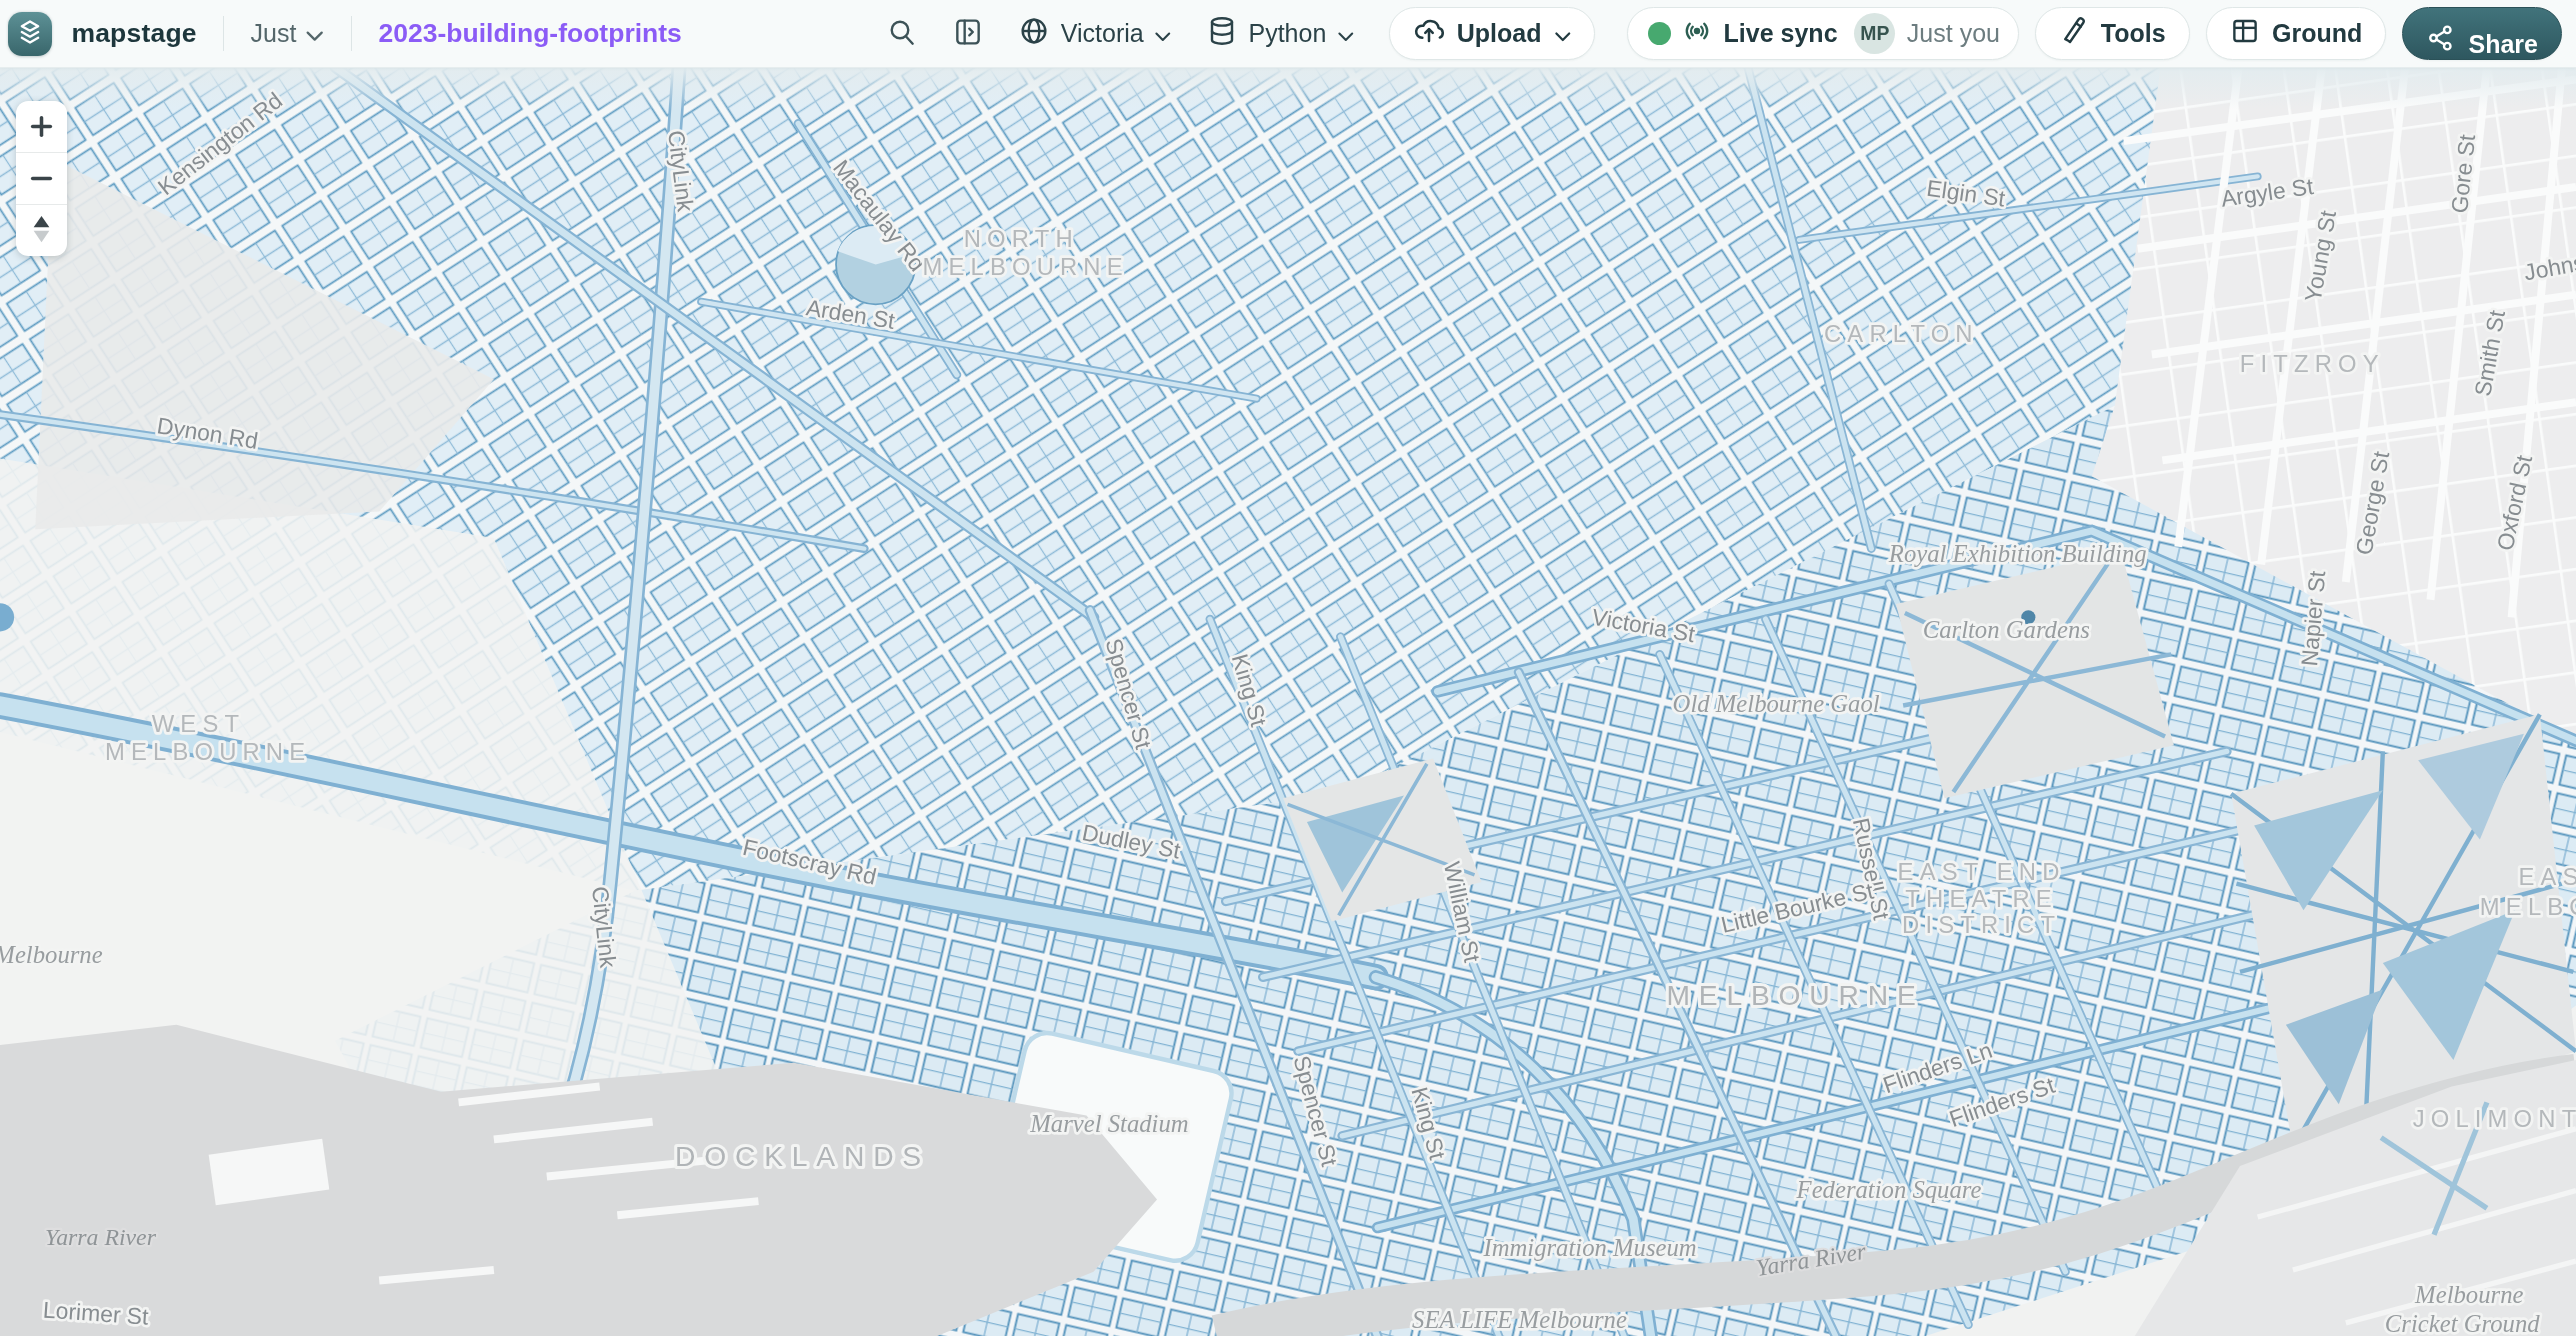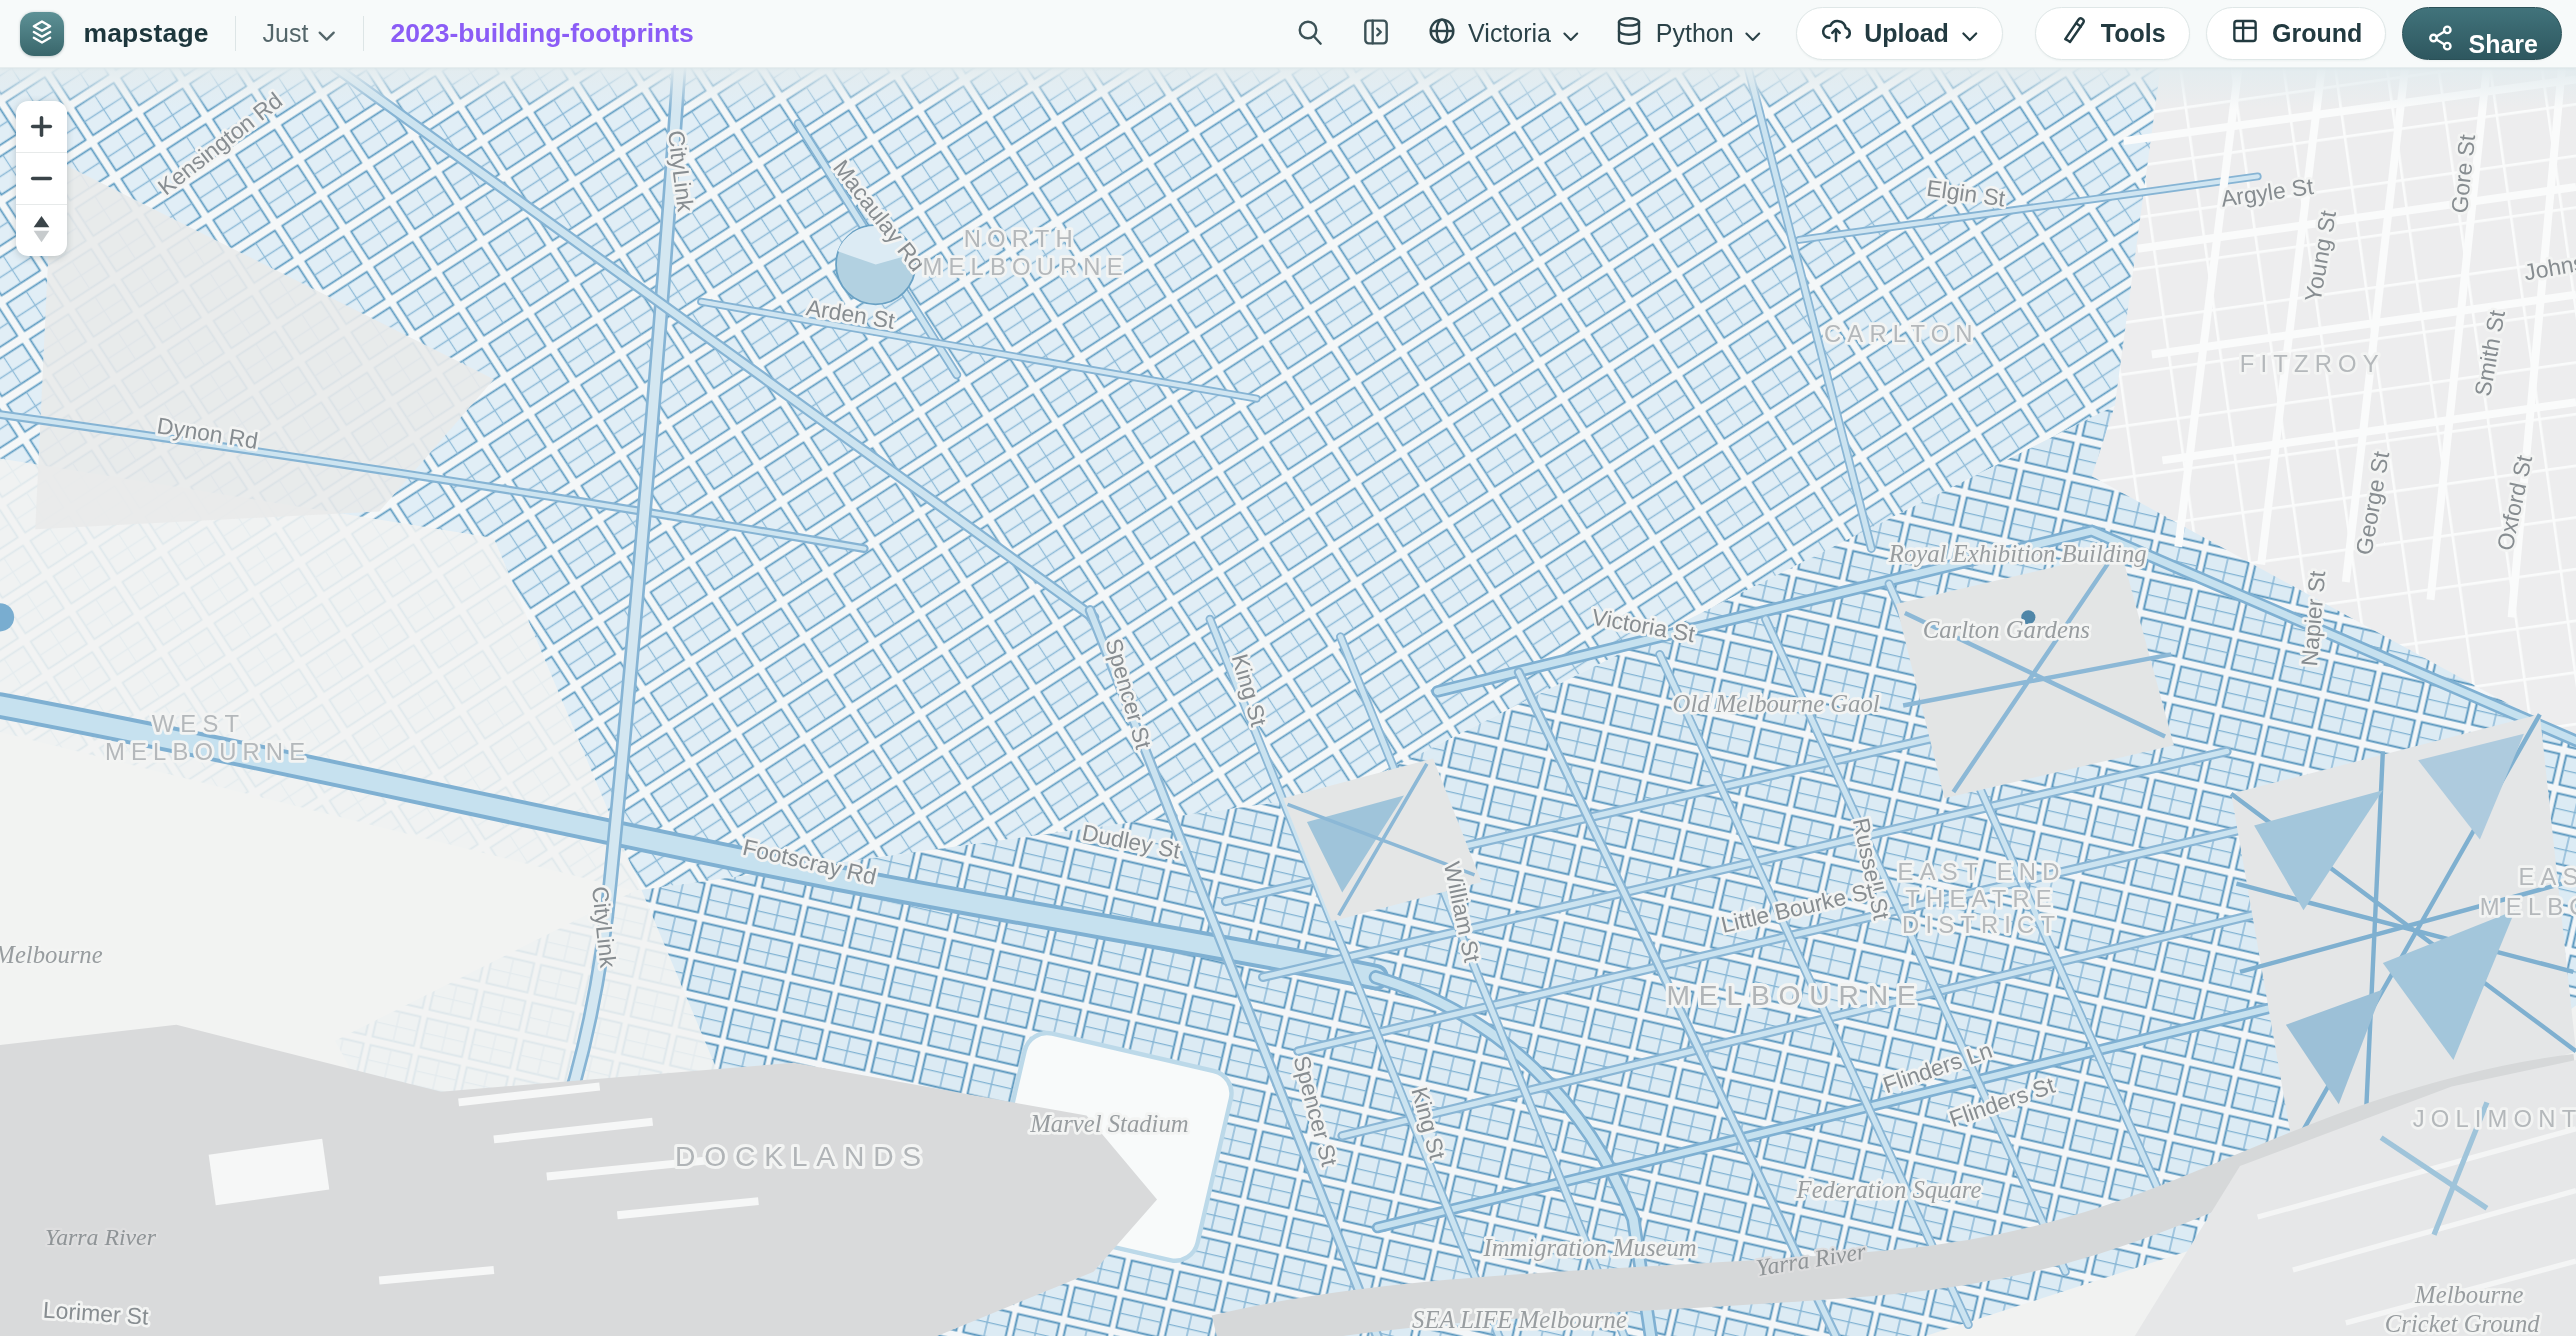--- a/index.html
+++ b/index.html
@@ -7,21 +7,21 @@
     width:2576px;height:1337px;overflow:hidden;position:relative;
     font-family:"Liberation Sans",sans-serif;background:#f1f2f1;
     -webkit-font-smoothing:antialiased;
   }
   
   .topbar{
     position:absolute;top:0;left:0;width:2576px;height:67px;
     background:#f7fafa;z-index:50;display:flex;align-items:center;
     border-bottom:0.9px solid #e6edee;box-shadow:0 0.9px 3.5px rgba(40,70,75,.06);
   }
-  .tb-left{display:flex;align-items:center;gap:0;padding-left:20px;}
+  .tb-left{display:flex;align-items:center;gap:0;padding-left:8px;}
   .logo-badge{
     width:44px;height:44px;border-radius:14px;flex:0 0 auto;
     background:linear-gradient(180deg,#5d9196 0%,#39666b 100%);
     display:flex;align-items:center;justify-content:center;
     box-shadow:0 0.9px 2.6px rgba(30,60,65,.25);
   }
   .logo-text{font-size:26.5px;font-weight:700;color:#1d363c;margin-left:19.4px;letter-spacing:0.2px;}
   .tb-divider{width:0.9px;height:35px;background:#dde5e6;margin:0 26.5px;}
   .menu-btn{display:flex;align-items:center;gap:8.8px;color:#54666a;font-size:25px;cursor:pointer;}
   .doc-title{font-size:26.5px;font-weight:700;color:#8b5cf6;}
@@ -368,20 +368,33 @@
       <span>Upload</span>
       <span>
         <svg width="17.6" height="11.5" viewBox="0 0 22 14" fill="none" stroke="#223a40" stroke-width="2.8" stroke-linecap="round" stroke-linejoin="round">
             <polyline points="3,3 11,11 19,3"></polyline>
           </svg>
       </span>
     </div>
   </div>
 
   <div class="tb-right">
+    <div class="pill live-pill">
+      <span class="live-dot"></span>
+      <span>
+        <svg width="30" height="30" viewBox="0 0 24 24" fill="none" stroke="#2c5e52" stroke-width="1.9" stroke-linecap="round">
+            <circle cx="12" cy="12" r="1.6" fill="#2c5e52"></circle>
+            <path d="M8.6,15.4 a5,5 0 0 1 0,-6.8 M15.4,8.6 a5,5 0 0 1 0,6.8"></path>
+            <path d="M6.2,17.8 a8.3,8.3 0 0 1 0,-11.6 M17.8,6.2 a8.3,8.3 0 0 1 0,11.6"></path>
+          </svg>
+      </span>
+      <span>Live sync</span>
+      <span class="avatar">MP</span>
+      <span class="presence">Just you</span>
+    </div>
     <div class="pill">
       <span>
         <svg width="30" height="30" viewBox="0 0 24 24" fill="none" stroke="#223a40" stroke-width="1.9" stroke-linecap="round" stroke-linejoin="round">
             <path d="M6,21 L4,20 L14.5,4.5 a2.3,2.3 0 0 1 3.8,2.6 L7.8,22.3 Z" transform="translate(1,-1.5)"></path>
             <line x1="14" y1="6" x2="17.5" y2="8.5"></line>
           </svg>
       </span>
       <span>Tools</span>
     </div>
     <div class="pill">

